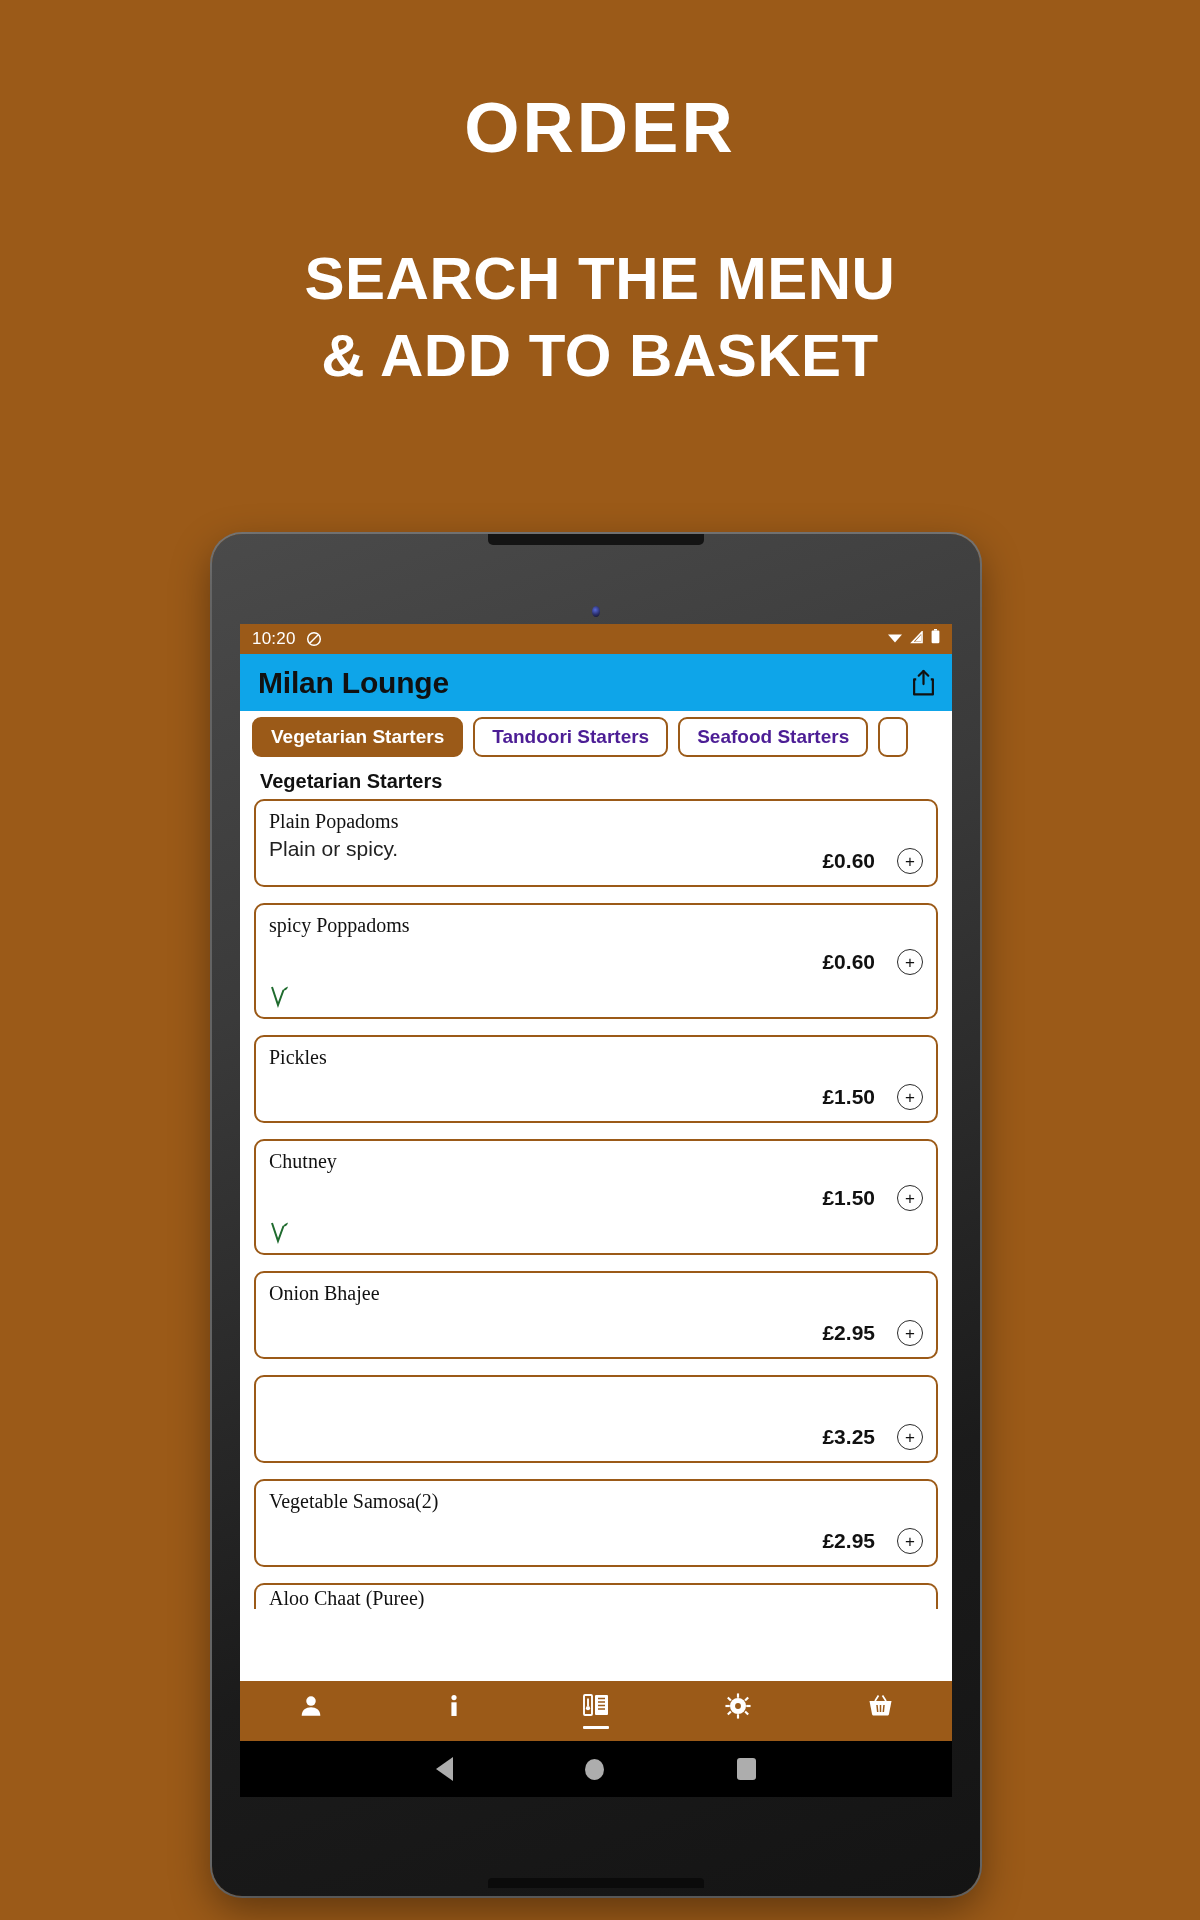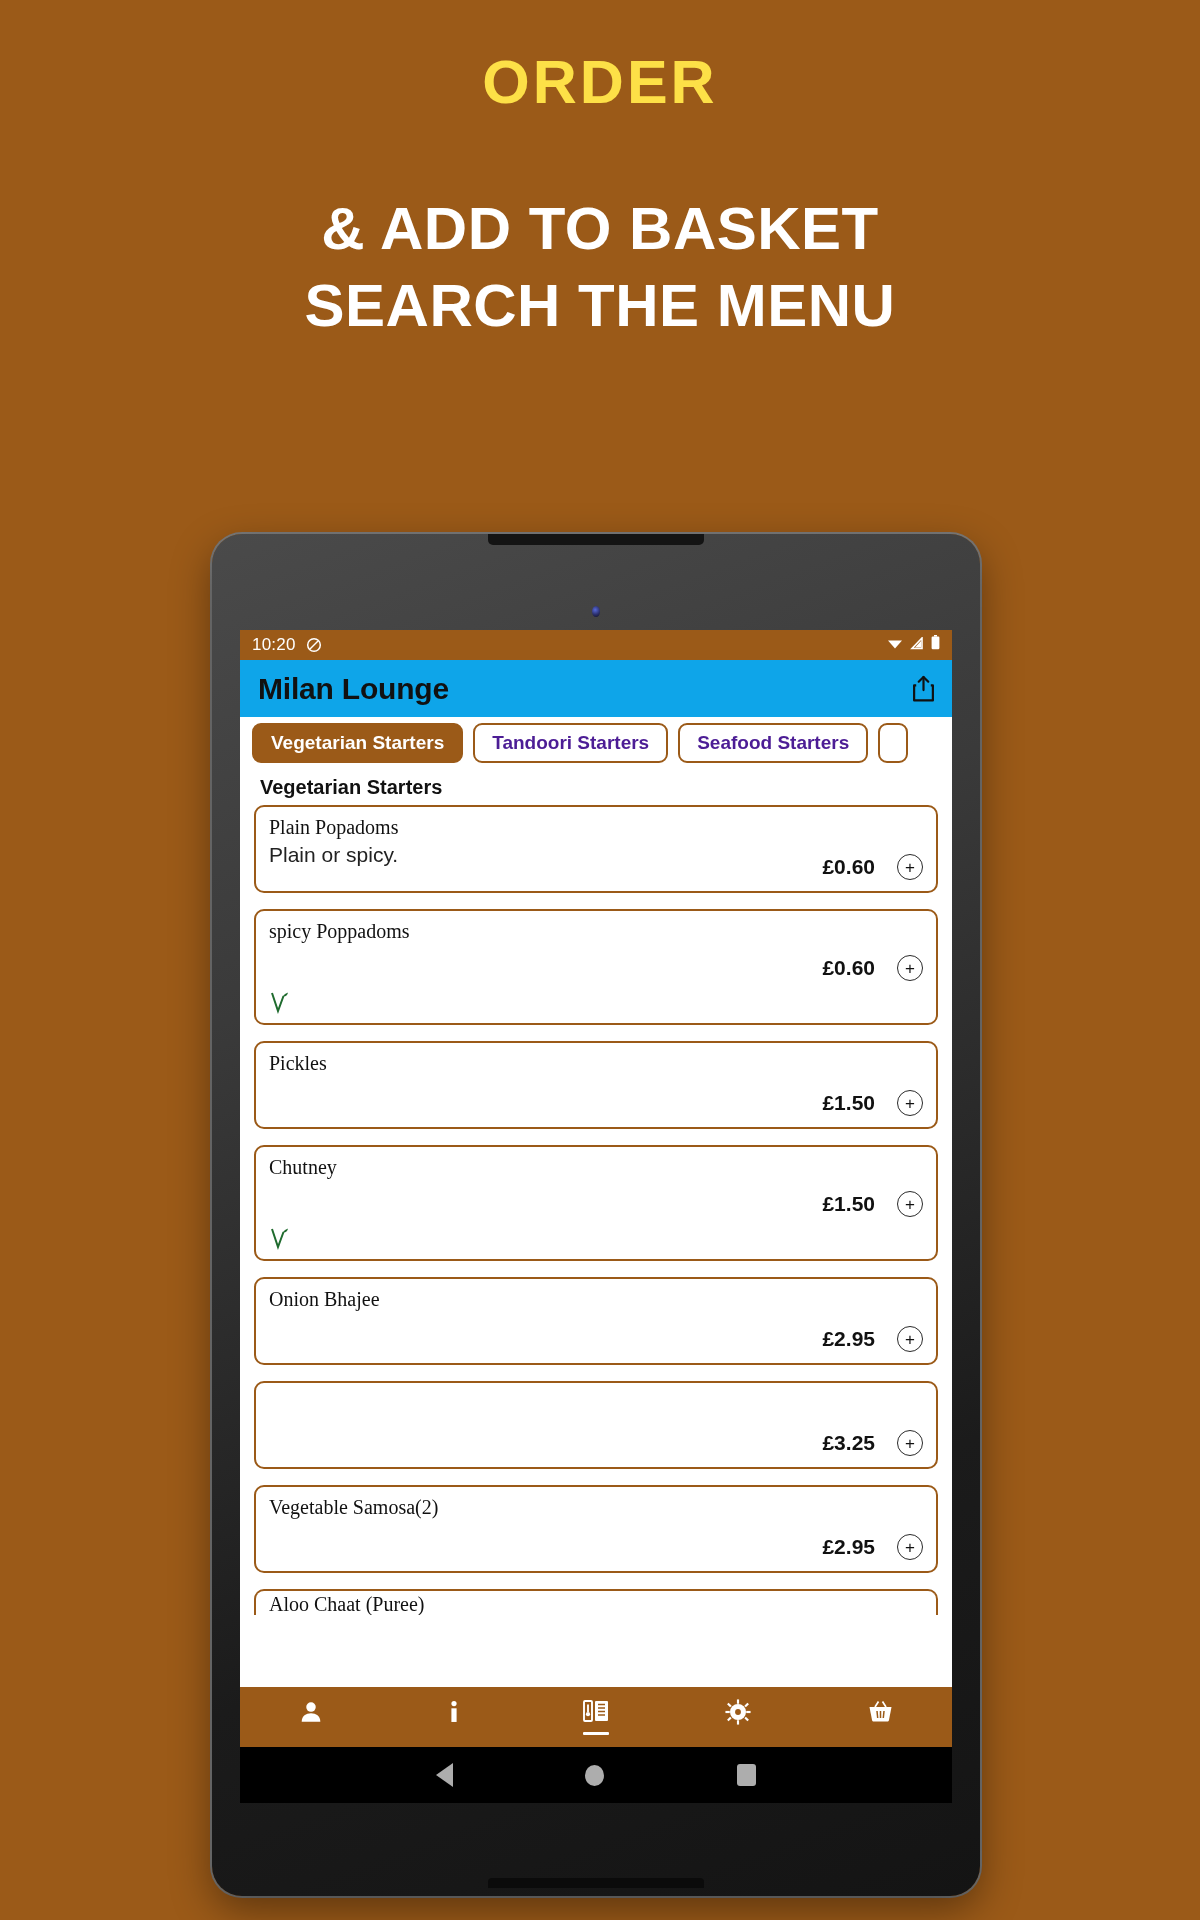--- a/index.html
+++ b/index.html
@@ -7,26 +7,26 @@
     width: 1200px; height: 1920px;
     background: #9B5A18;
     font-family: "Liberation Sans", sans-serif;
     overflow: hidden;
   }
   .promo {
     position: absolute; left: 0; right: 0; top: 0;
     text-align: center;
   }
   .promo-title {
-    font-size: 61px;
+    font-size: 71px;
     font-weight: 700;
-    color: #fde047;
+    color: #ffffff;
     letter-spacing: 3px;
     line-height: 1;
-    margin-top: 52px;
+    margin-top: 92px;
   }
   .promo-sub {
     font-size: 60px;
     font-weight: 700;
     color: #FFFFFF;
     letter-spacing: 0.5px;
     line-height: 1.28;
     margin-top: 78px;
     padding: 0 120px;
   }
@@ -54,21 +54,21 @@
   }
   .bottom-slot {
     position: absolute; left: 50%; transform: translateX(-50%);
     bottom: 8px; width: 216px; height: 10px;
     background: #0b0b0b; border-radius: 4px 4px 0 0;
   }
 
   
   .screen {
     position: absolute;
-    left: 28px; top: 96px;
+    left: 28px; top: 90px;
     width: 712px; height: 1173px;
     background: #ffffff;
     overflow: hidden;
     display: flex; flex-direction: column;
   }
 
   
   .statusbar {
     height: 30px; flex: 0 0 30px;
     background: #9B5A18;
@@ -199,22 +199,22 @@
   }
   .and-home { width: 19px; height: 21px; background: #adadad; border-radius: 50%; }
   .and-rec { width: 19px; height: 22px; background: #adadad; border-radius: 3px; }
 </style>
 </head>
 <body>
 
 <div class="promo">
   <div class="promo-title">ORDER</div>
   <div class="promo-sub">
+    <span class="ln">SEARCH THE MENU</span>
     <span class="ln">&amp; ADD TO BASKET</span>
-    <span class="ln">SEARCH THE MENU</span>
   </div>
 </div>
 
 <div class="device">
   <div class="speaker-slot"></div>
   <div class="camera-dot"></div>
   <div class="bottom-slot"></div>
 
   <div class="screen">
 

